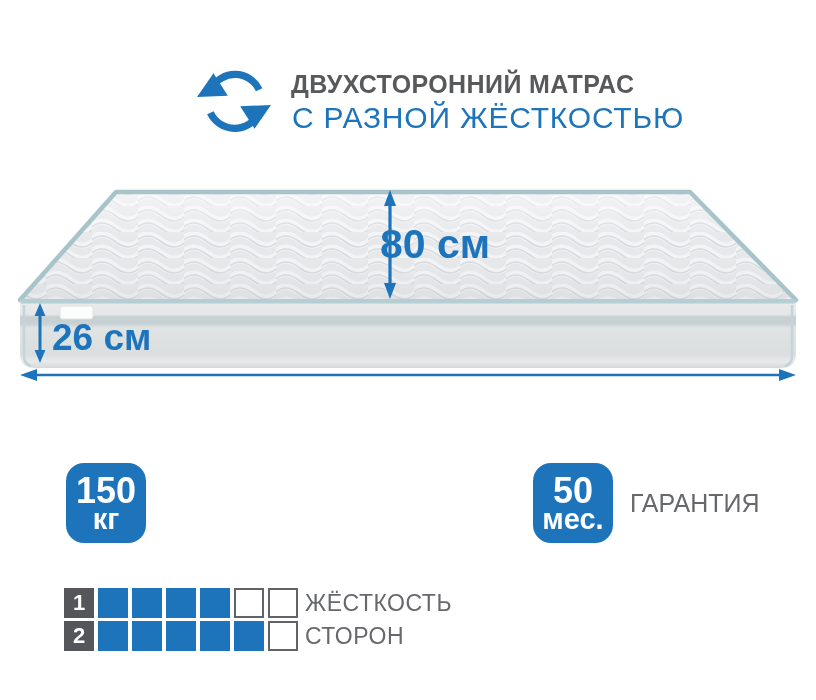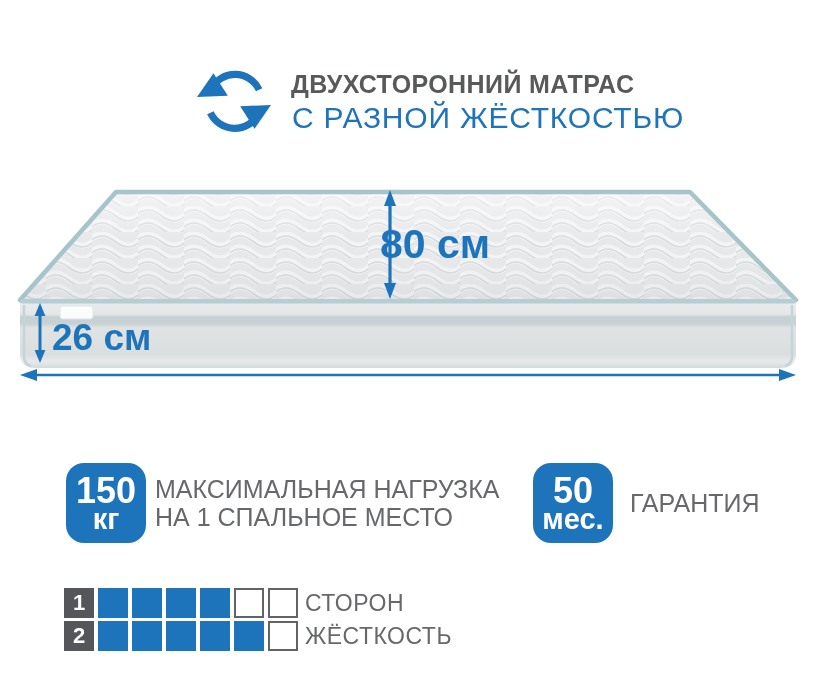--- a/index.html
+++ b/index.html
@@ -116,24 +116,20 @@
     </g>
   </svg>
 
   <div class="dim dim-depth">80 см</div>
   <div class="dim dim-height">26 см</div>
 
   <div class="badge badge-load">
     <div class="badge-value">150</div>
     <div class="badge-unit">кг</div>
   </div>
-  <div class="feature-label label-load">
-    <div>МАКСИМАЛЬНАЯ НАГРУЗКА</div>
-    <div>НА 1 СПАЛЬНОЕ МЕСТО</div>
-  </div>
 
   <div class="badge badge-warranty">
     <div class="badge-value">50</div>
     <div class="badge-unit">мес.</div>
   </div>
   <div class="feature-label label-warranty">ГАРАНТИЯ</div>
 
   <div class="firmness-grid">
       <div class="fs-row">
         <div class="fs-cell fs-label">1</div>
@@ -148,17 +144,17 @@
         <div class="fs-cell fs-label">2</div>
         <div class="fs-cell fs-filled"></div>
         <div class="fs-cell fs-filled"></div>
         <div class="fs-cell fs-filled"></div>
         <div class="fs-cell fs-filled"></div>
         <div class="fs-cell fs-filled"></div>
         <div class="fs-cell fs-empty"></div>
       </div>
     </div>
   <div class="fs-captions">
+    <div>ЖЁСТКОСТЬ</div>
     <div>СТОРОН</div>
-    <div>ЖЁСТКОСТЬ</div>
   </div>
 
 </div>
 
 </body></html>

